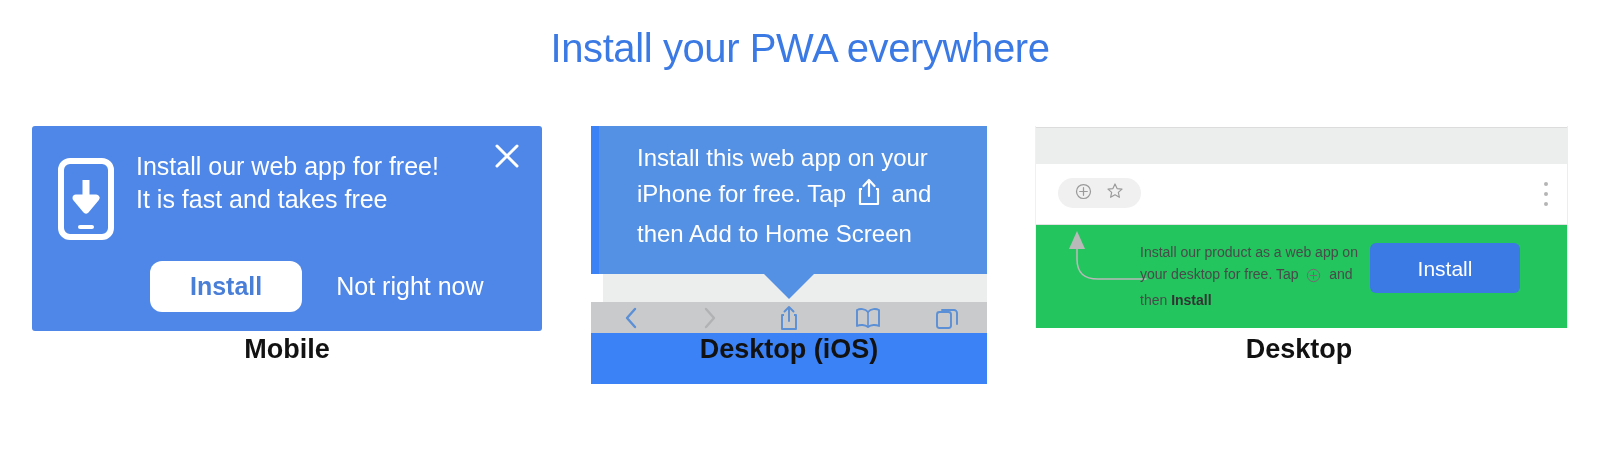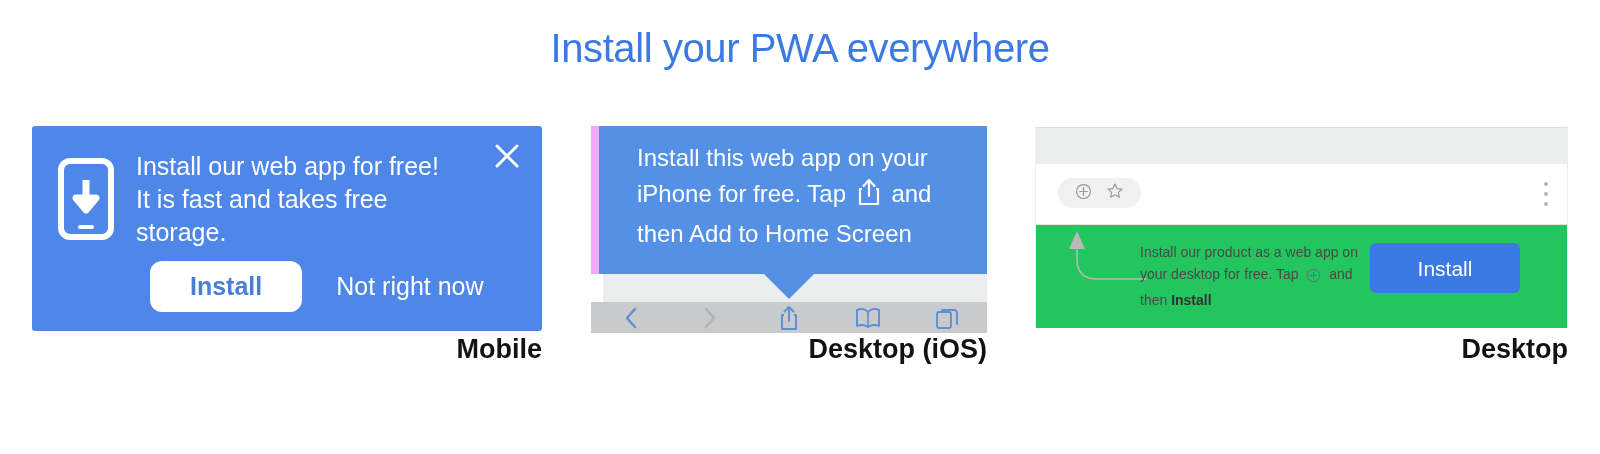--- a/index.html
+++ b/index.html
@@ -35,21 +35,21 @@
     top: 126px;
     left: 0;
     width: 1600px;
     height: 320px;
   }
   .panel { position: absolute; }
   .caption {
     position: absolute;
     top: 208px;
     width: 100%;
-    text-align: right;
+    text-align: center;
     font-size: 27px;
     font-weight: bold;
     color: #121212;
     white-space: nowrap;
   }
 
   
   #panel-mobile { left: 32px; top: 0; width: 510px; }
   .mobile-card {
     position: relative;
@@ -113,22 +113,22 @@
     cursor: pointer;
     font-family: inherit;
     white-space: nowrap;
   }
 
   
   #panel-ios { left: 591px; top: 0; width: 396px; }
   .ios-frame {
     position: relative;
     width: 396px;
-    height: 207px;
-    background: #f0abfc;
+    height: 258px;
+    background: #3b82f6;
     overflow: hidden;
   }
   .ios-tooltip {
     position: absolute;
     left: 8px;
     top: 0;
     width: 388px;
     height: 148px;
     background: #5490e4;
     box-sizing: border-box;
@@ -311,21 +311,20 @@
         <svg width="56" height="82" viewBox="0 0 56 82">
           <rect x="3" y="3" width="50" height="76" rx="9" ry="9" fill="none" stroke="#ffffff" stroke-width="6"></rect>
           <rect x="20" y="67" width="16" height="4" rx="2" fill="#ffffff"></rect>
           <path d="M28 22 L28 46 M18 40 L28 52 L38 40 Z" stroke="#ffffff" stroke-width="7" fill="#ffffff" stroke-linejoin="round"></path>
         </svg>
       </span>
 
       <div class="mobile-text">
         <div>Install our web app for free!</div>
         <div>It is fast and takes free</div>
-        <div>storage.</div>
       </div>
 
       <span class="close-icon">
         <svg width="30" height="30" viewBox="0 0 30 30">
           <path d="M5 5 L25 25 M25 5 L5 25" stroke="#ffffff" stroke-width="3" stroke-linecap="round"></path>
         </svg>
       </span>
 
       <div class="mobile-actions">
         <button class="install-white-btn">Install</button>

